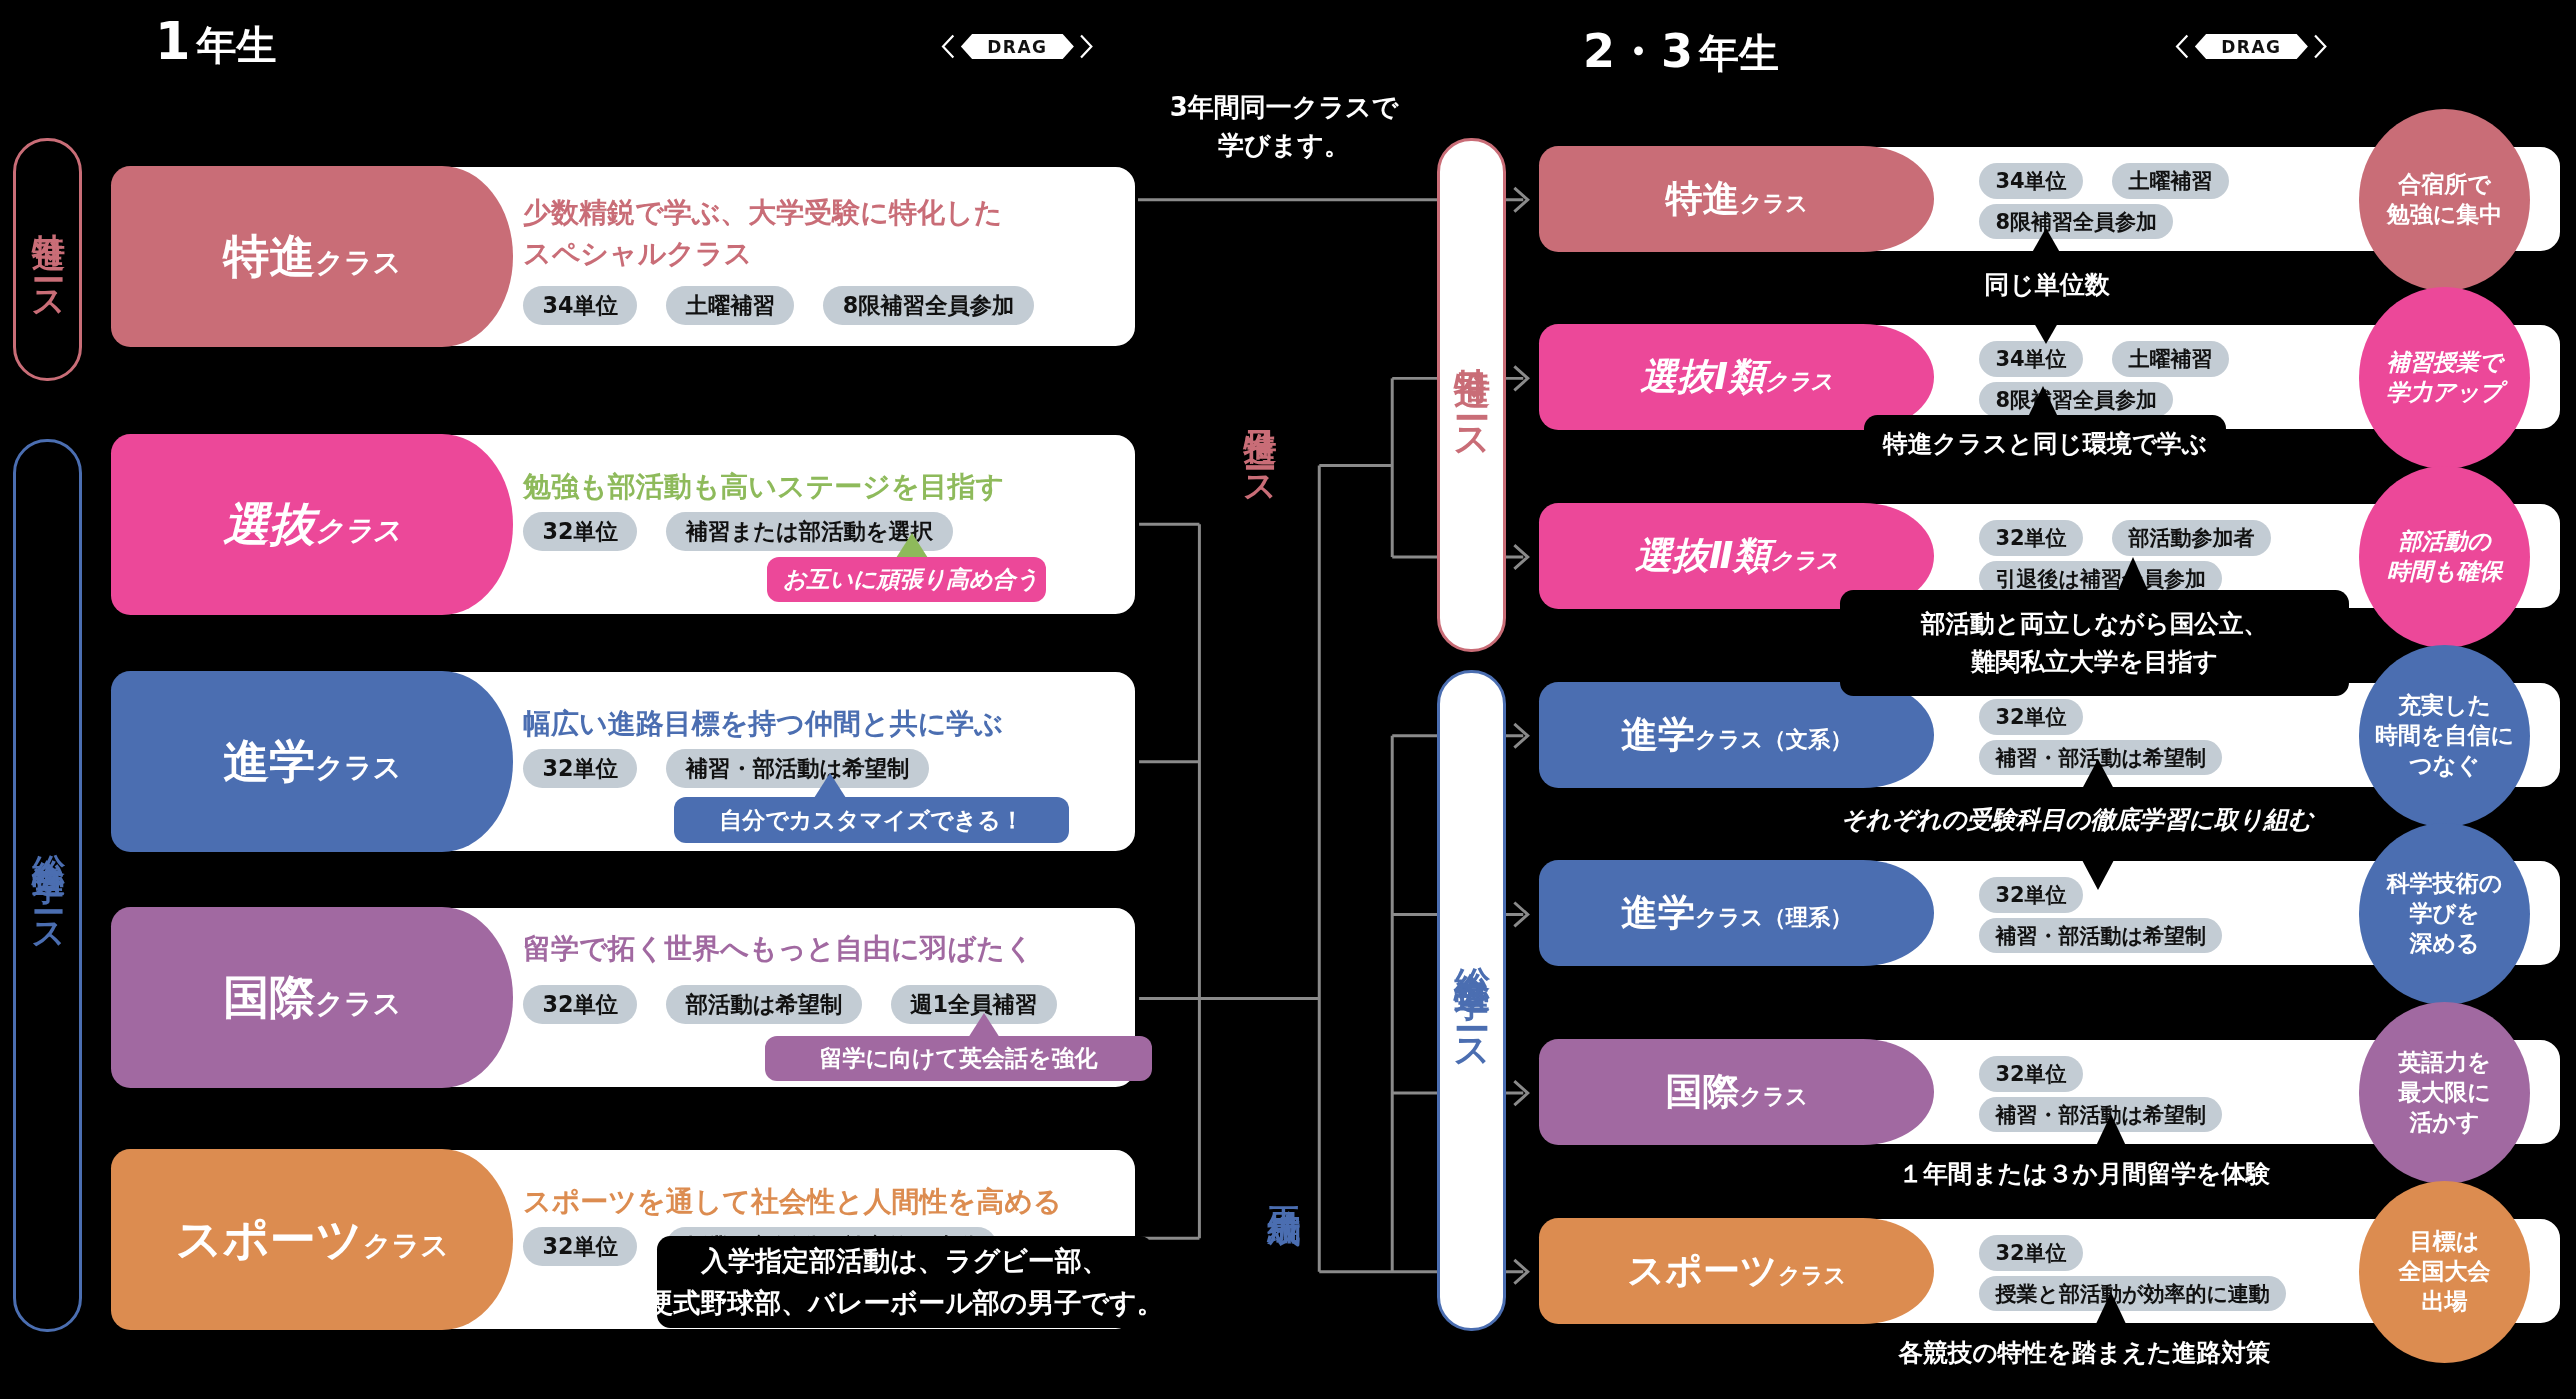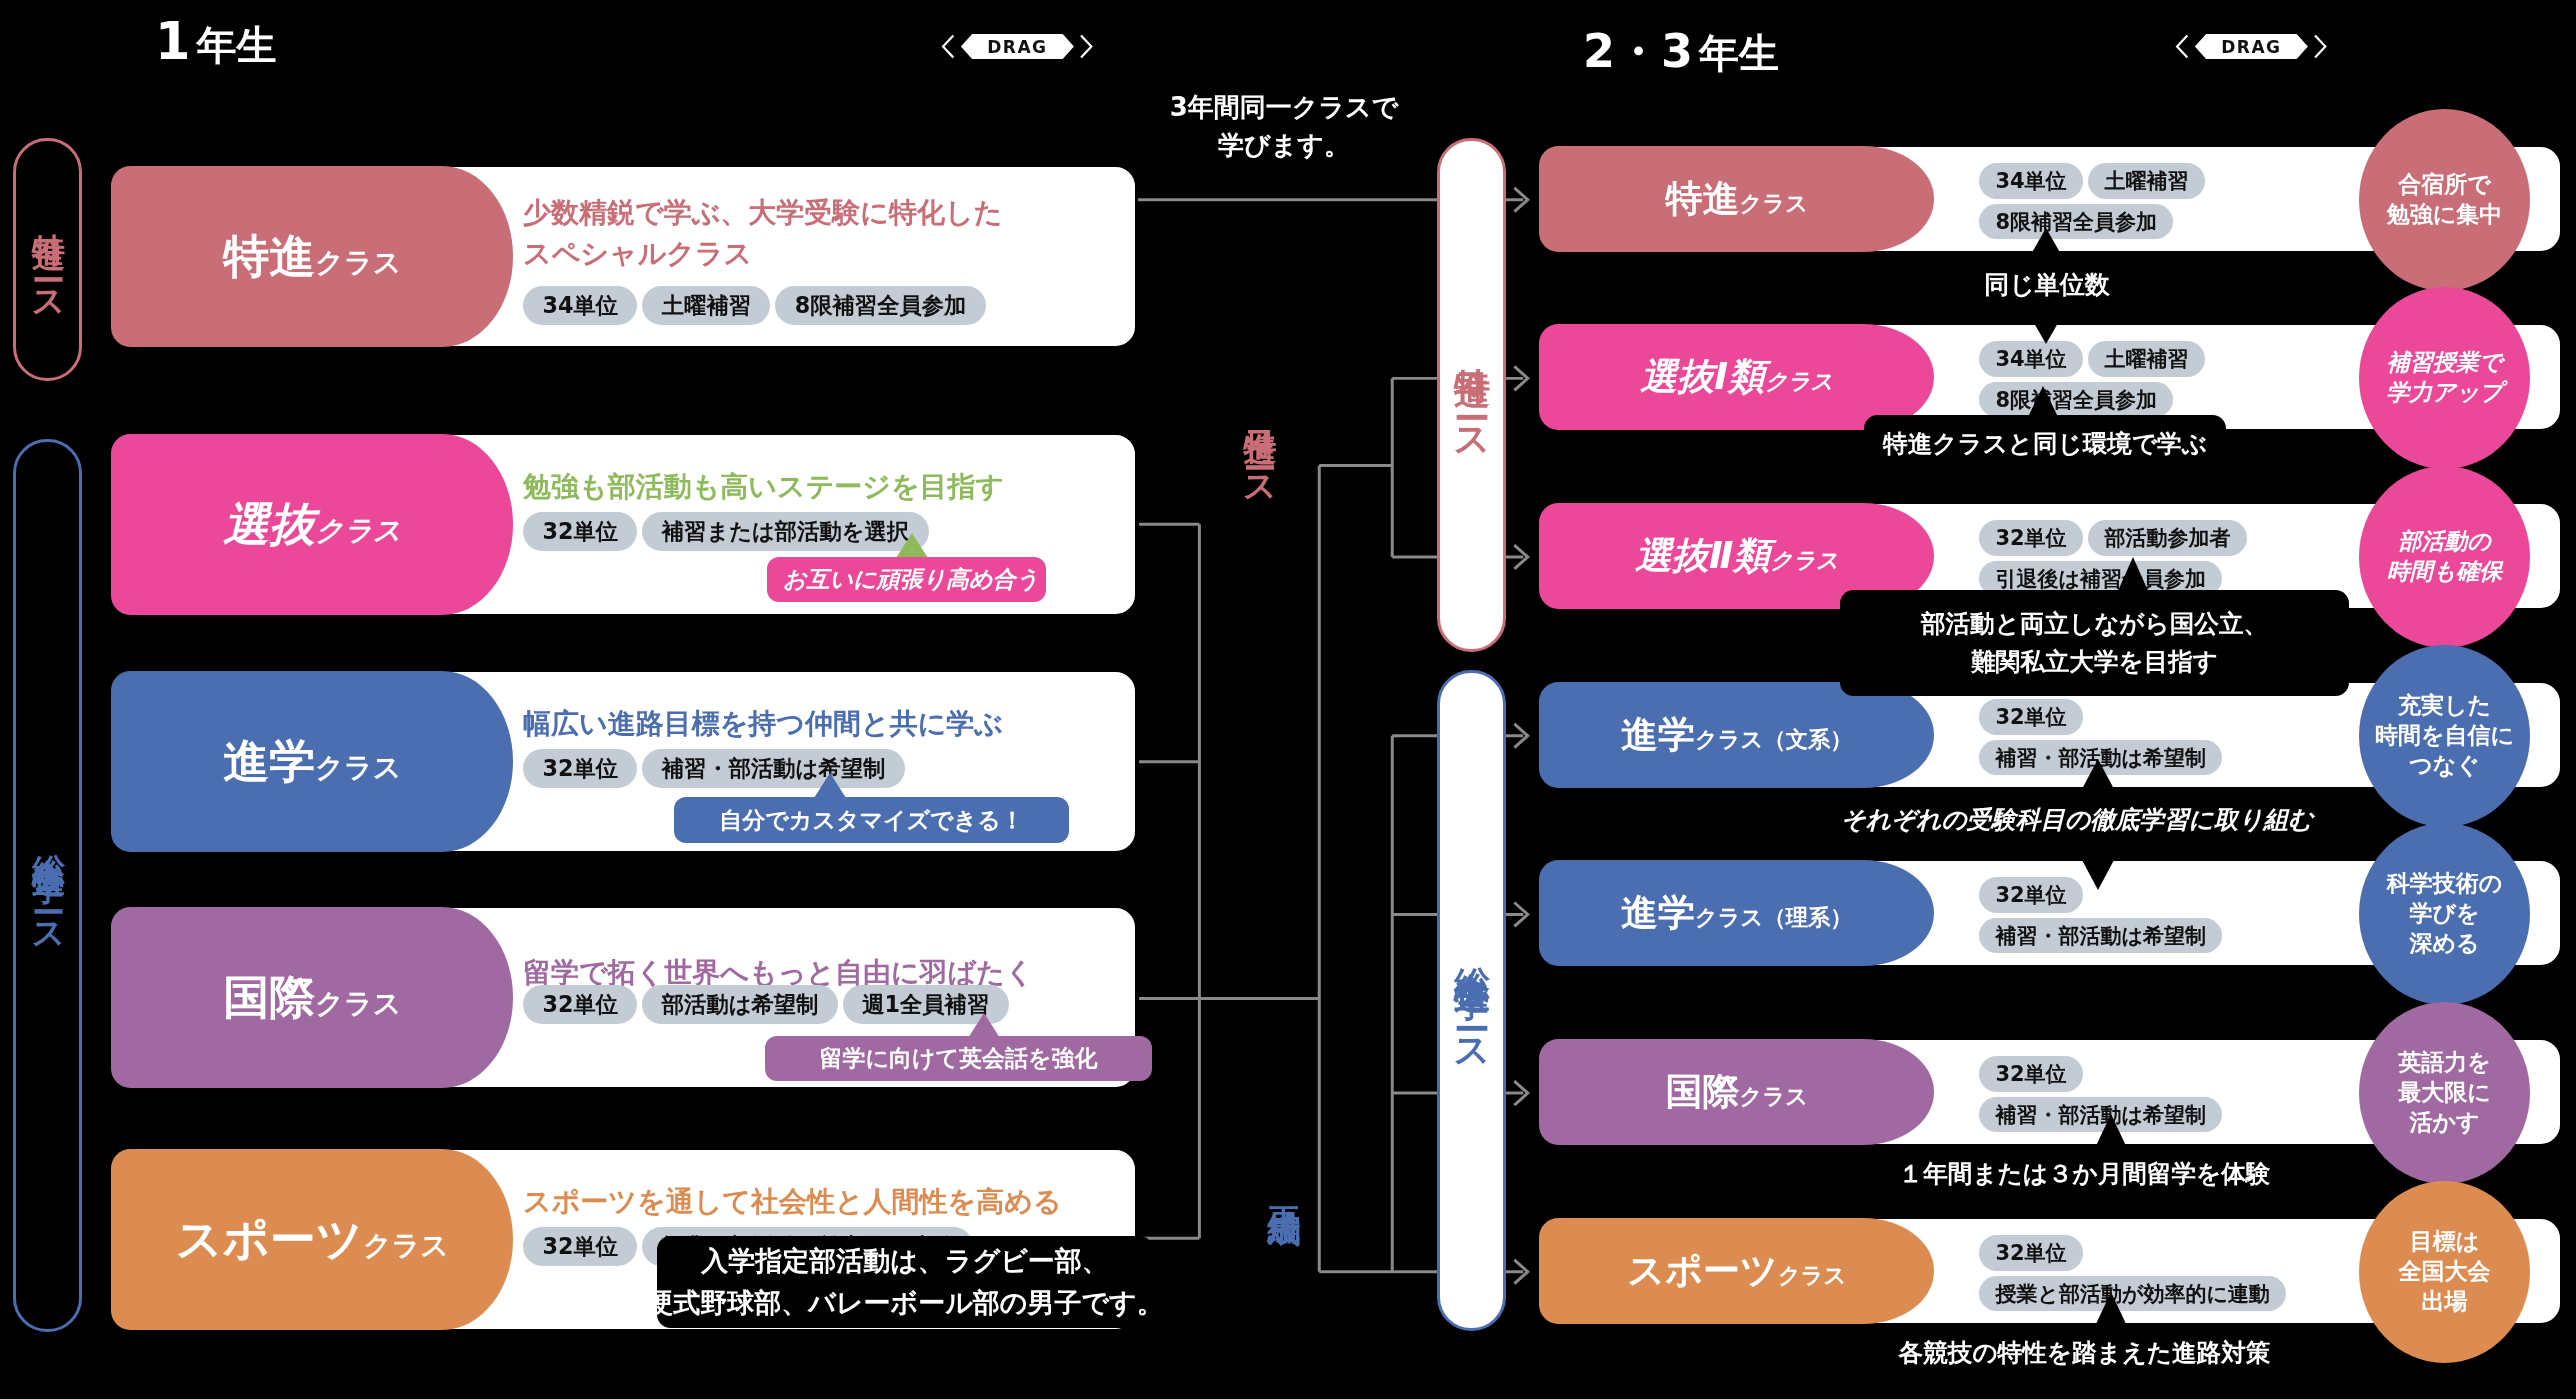--- a/index.html
+++ b/index.html
@@ -55,21 +55,21 @@
     border-radius:19.4px 71px 71px 19.4px / 19.4px 50% 50% 19.4px;
   }
   .lbox .cpart { width:402px; }
   .rbox .cpart { width:395px; }
   .cname { display:flex; align-items:baseline; color:#fff; font-weight:bold; white-space:nowrap; }
   .lbox .cname .n { font-size:46px; } .lbox .cname .s { font-size:28px; }
   .rbox .cname .n { font-size:37px; } .rbox .cname .s { font-size:22.3px; }
 
   .lcontent { position:absolute; left:411px; top:0; right:12px; bottom:0; }
   .headline { font-weight:bold; font-size:28px; white-space:nowrap; }
-  .tagrow { display:flex; gap:5px; position:absolute; }
+  .tagrow { display:flex; gap:29px; position:absolute; }
   .tag {
     background:#c3ccd4; color:#111; font-size:22.3px; font-weight:bold;
     padding:4.5px 19.4px; border-radius:19.4px; white-space:nowrap; display:inline-block;
   }
   .rbox .tag { font-size:21px; padding:3.7px 16.4px; }
   .rrow1 { position:absolute; left:439px; top:16.4px; }
   .rrow2 { position:absolute; left:439px; top:57px; }
 
   
   .bubble {
@@ -212,21 +212,21 @@
   </div>
 
   <div class="abs lbox bd-purple" style="top:905px;">
     <div class="cpart bg-purple">
       <div class="cname">
         <span class="n">国際</span>
           <span class="s">クラス</span>
       </div>
     </div>
     <div class="lcontent">
-      <div class="headline tx-purple" style="position:absolute; top:46px;">留学で拓く世界へもっと自由に羽ばたく</div>
+      <div class="headline tx-purple" style="position:absolute; top:22px;">留学で拓く世界へもっと自由に羽ばたく</div>
       <div class="tagrow" style="top:77px;">
         <span class="tag">32単位</span>
         <span class="tag">部活動は希望制</span>
         <span class="tag">週1全員補習</span>
       </div>
     </div>
   </div>
 
   <div class="abs lbox bd-orange" style="top:1147px;">
     <div class="cpart bg-orange">

